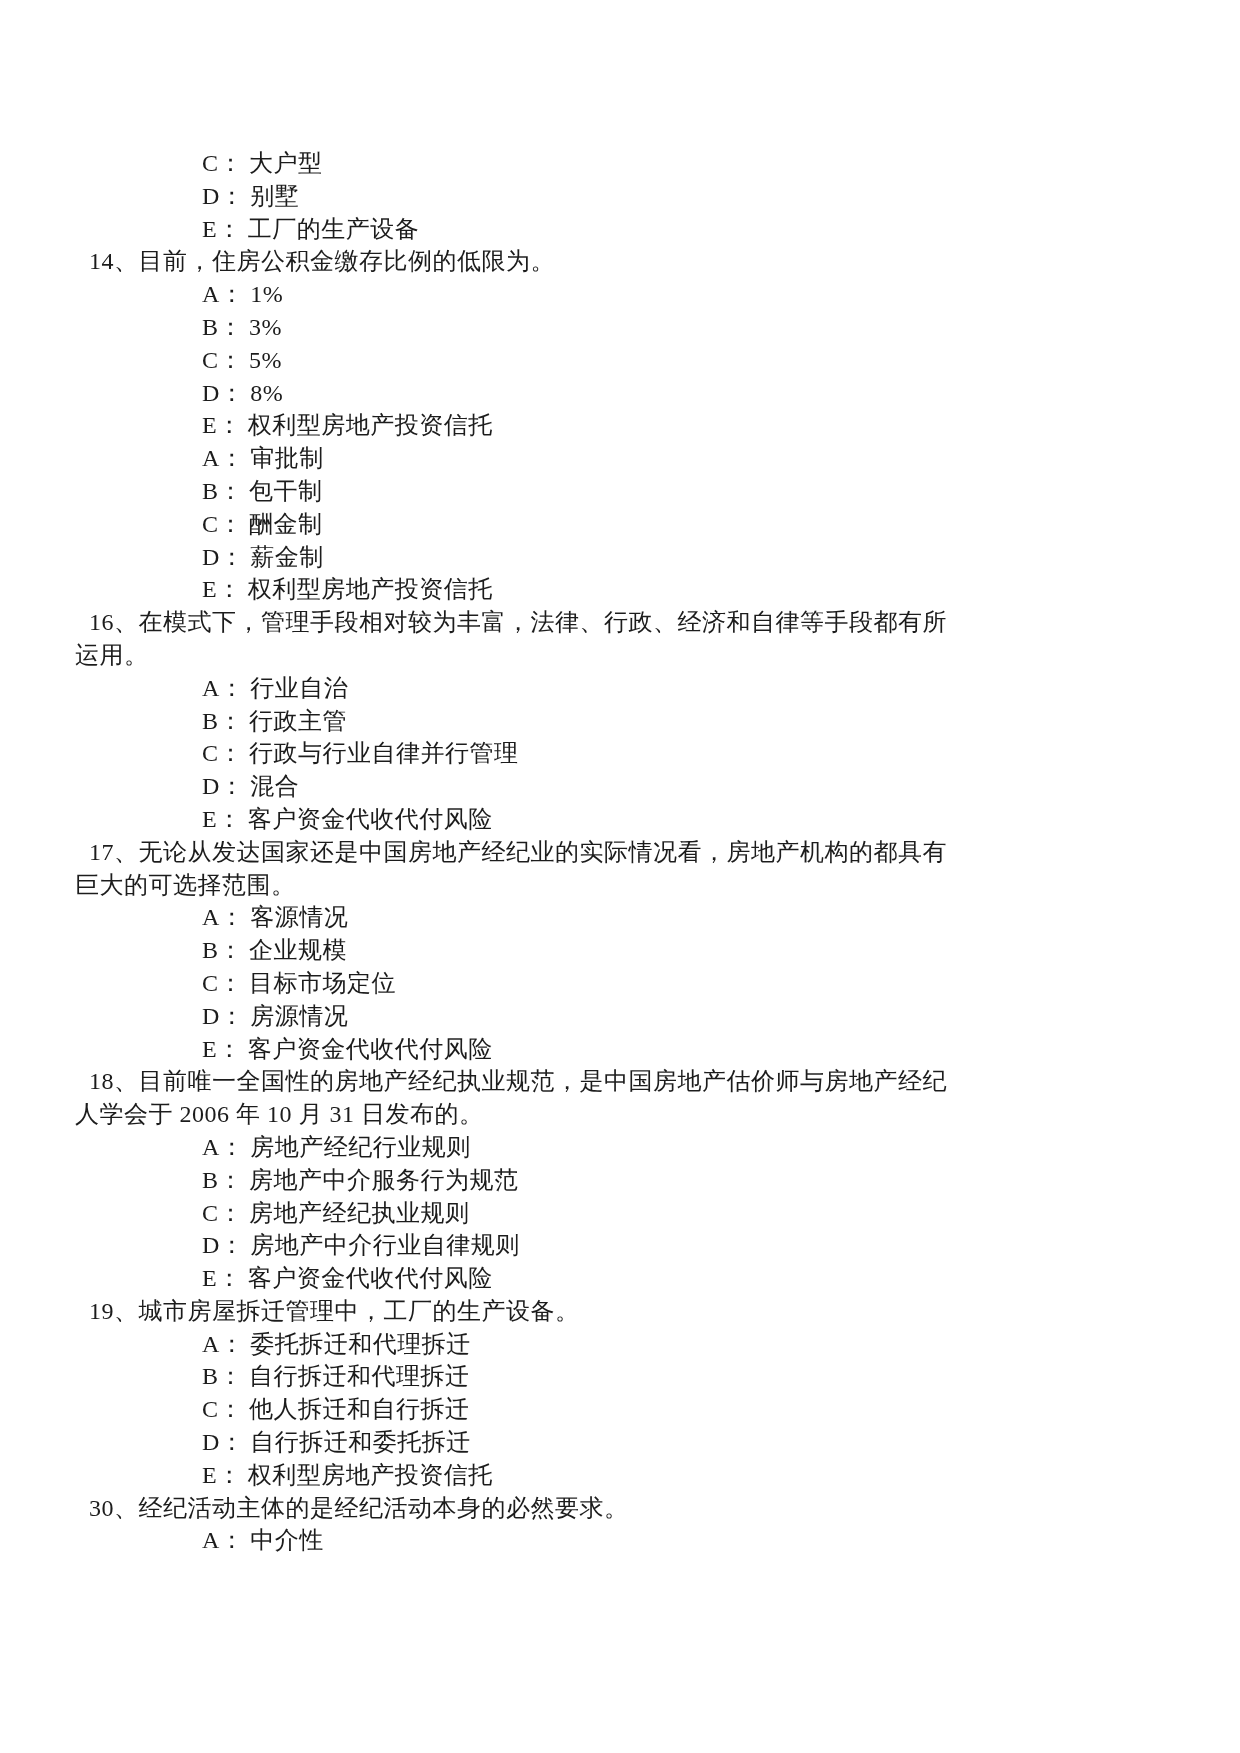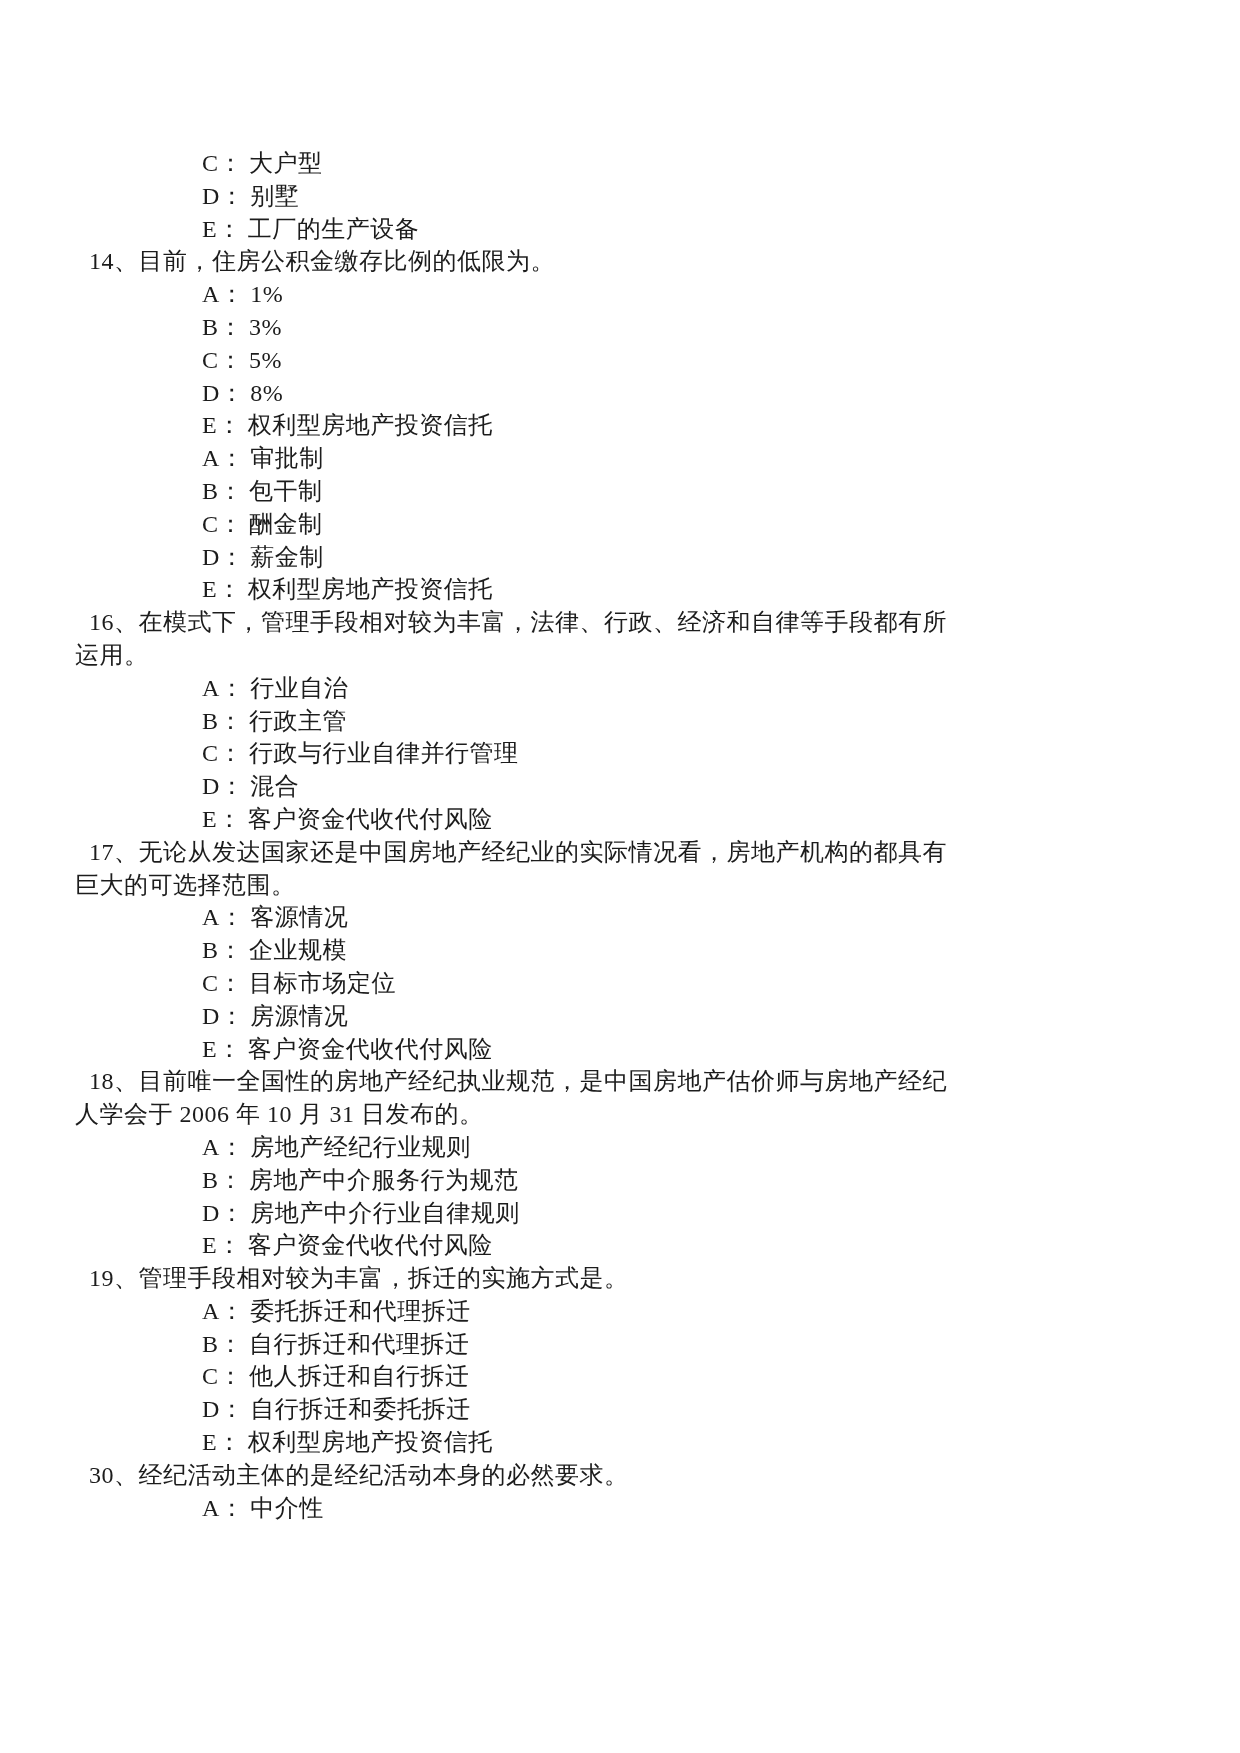--- a/index.html
+++ b/index.html
@@ -74,23 +74,24 @@
       <div class="q-line q-cont">巨大的可选择范围。</div>
       <div class="opt-line"><span class="opt-label">A：</span><span>客源情况</span></div>
       <div class="opt-line"><span class="opt-label">B：</span><span>企业规模</span></div>
       <div class="opt-line"><span class="opt-label">C：</span><span>目标市场定位</span></div>
       <div class="opt-line"><span class="opt-label">D：</span><span>房源情况</span></div>
       <div class="opt-line"><span class="opt-label">E：</span><span>客户资金代收代付风险</span></div>
       <div class="q-line q-first"><span class="q-num">18、</span><span>目前唯一全国性的房地产经纪执业规范，是中国房地产估价师与房地产经纪</span></div>
       <div class="q-line q-cont">人学会于 2006 年 10 月 31 日发布的。</div>
       <div class="opt-line"><span class="opt-label">A：</span><span>房地产经纪行业规则</span></div>
       <div class="opt-line"><span class="opt-label">B：</span><span>房地产中介服务行为规范</span></div>
+      <div class="opt-line"><span class="opt-label">C：</span><span>房地产经纪执业规则</span></div>
       <div class="opt-line"><span class="opt-label">D：</span><span>房地产中介行业自律规则</span></div>
       <div class="opt-line"><span class="opt-label">E：</span><span>客户资金代收代付风险</span></div>
-      <div class="q-line q-first"><span class="q-num">19、</span><span>管理手段相对较为丰富，拆迁的实施方式是。</span></div>
+      <div class="q-line q-first"><span class="q-num">19、</span><span>城市房屋拆迁管理中，工厂的生产设备。</span></div>
       <div class="opt-line"><span class="opt-label">A：</span><span>委托拆迁和代理拆迁</span></div>
       <div class="opt-line"><span class="opt-label">B：</span><span>自行拆迁和代理拆迁</span></div>
       <div class="opt-line"><span class="opt-label">C：</span><span>他人拆迁和自行拆迁</span></div>
       <div class="opt-line"><span class="opt-label">D：</span><span>自行拆迁和委托拆迁</span></div>
       <div class="opt-line"><span class="opt-label">E：</span><span>权利型房地产投资信托</span></div>
       <div class="q-line q-first"><span class="q-num">30、</span><span>经纪活动主体的是经纪活动本身的必然要求。</span></div>
       <div class="opt-line"><span class="opt-label">A：</span><span>中介性</span></div>
     </div>
 </div>
 

